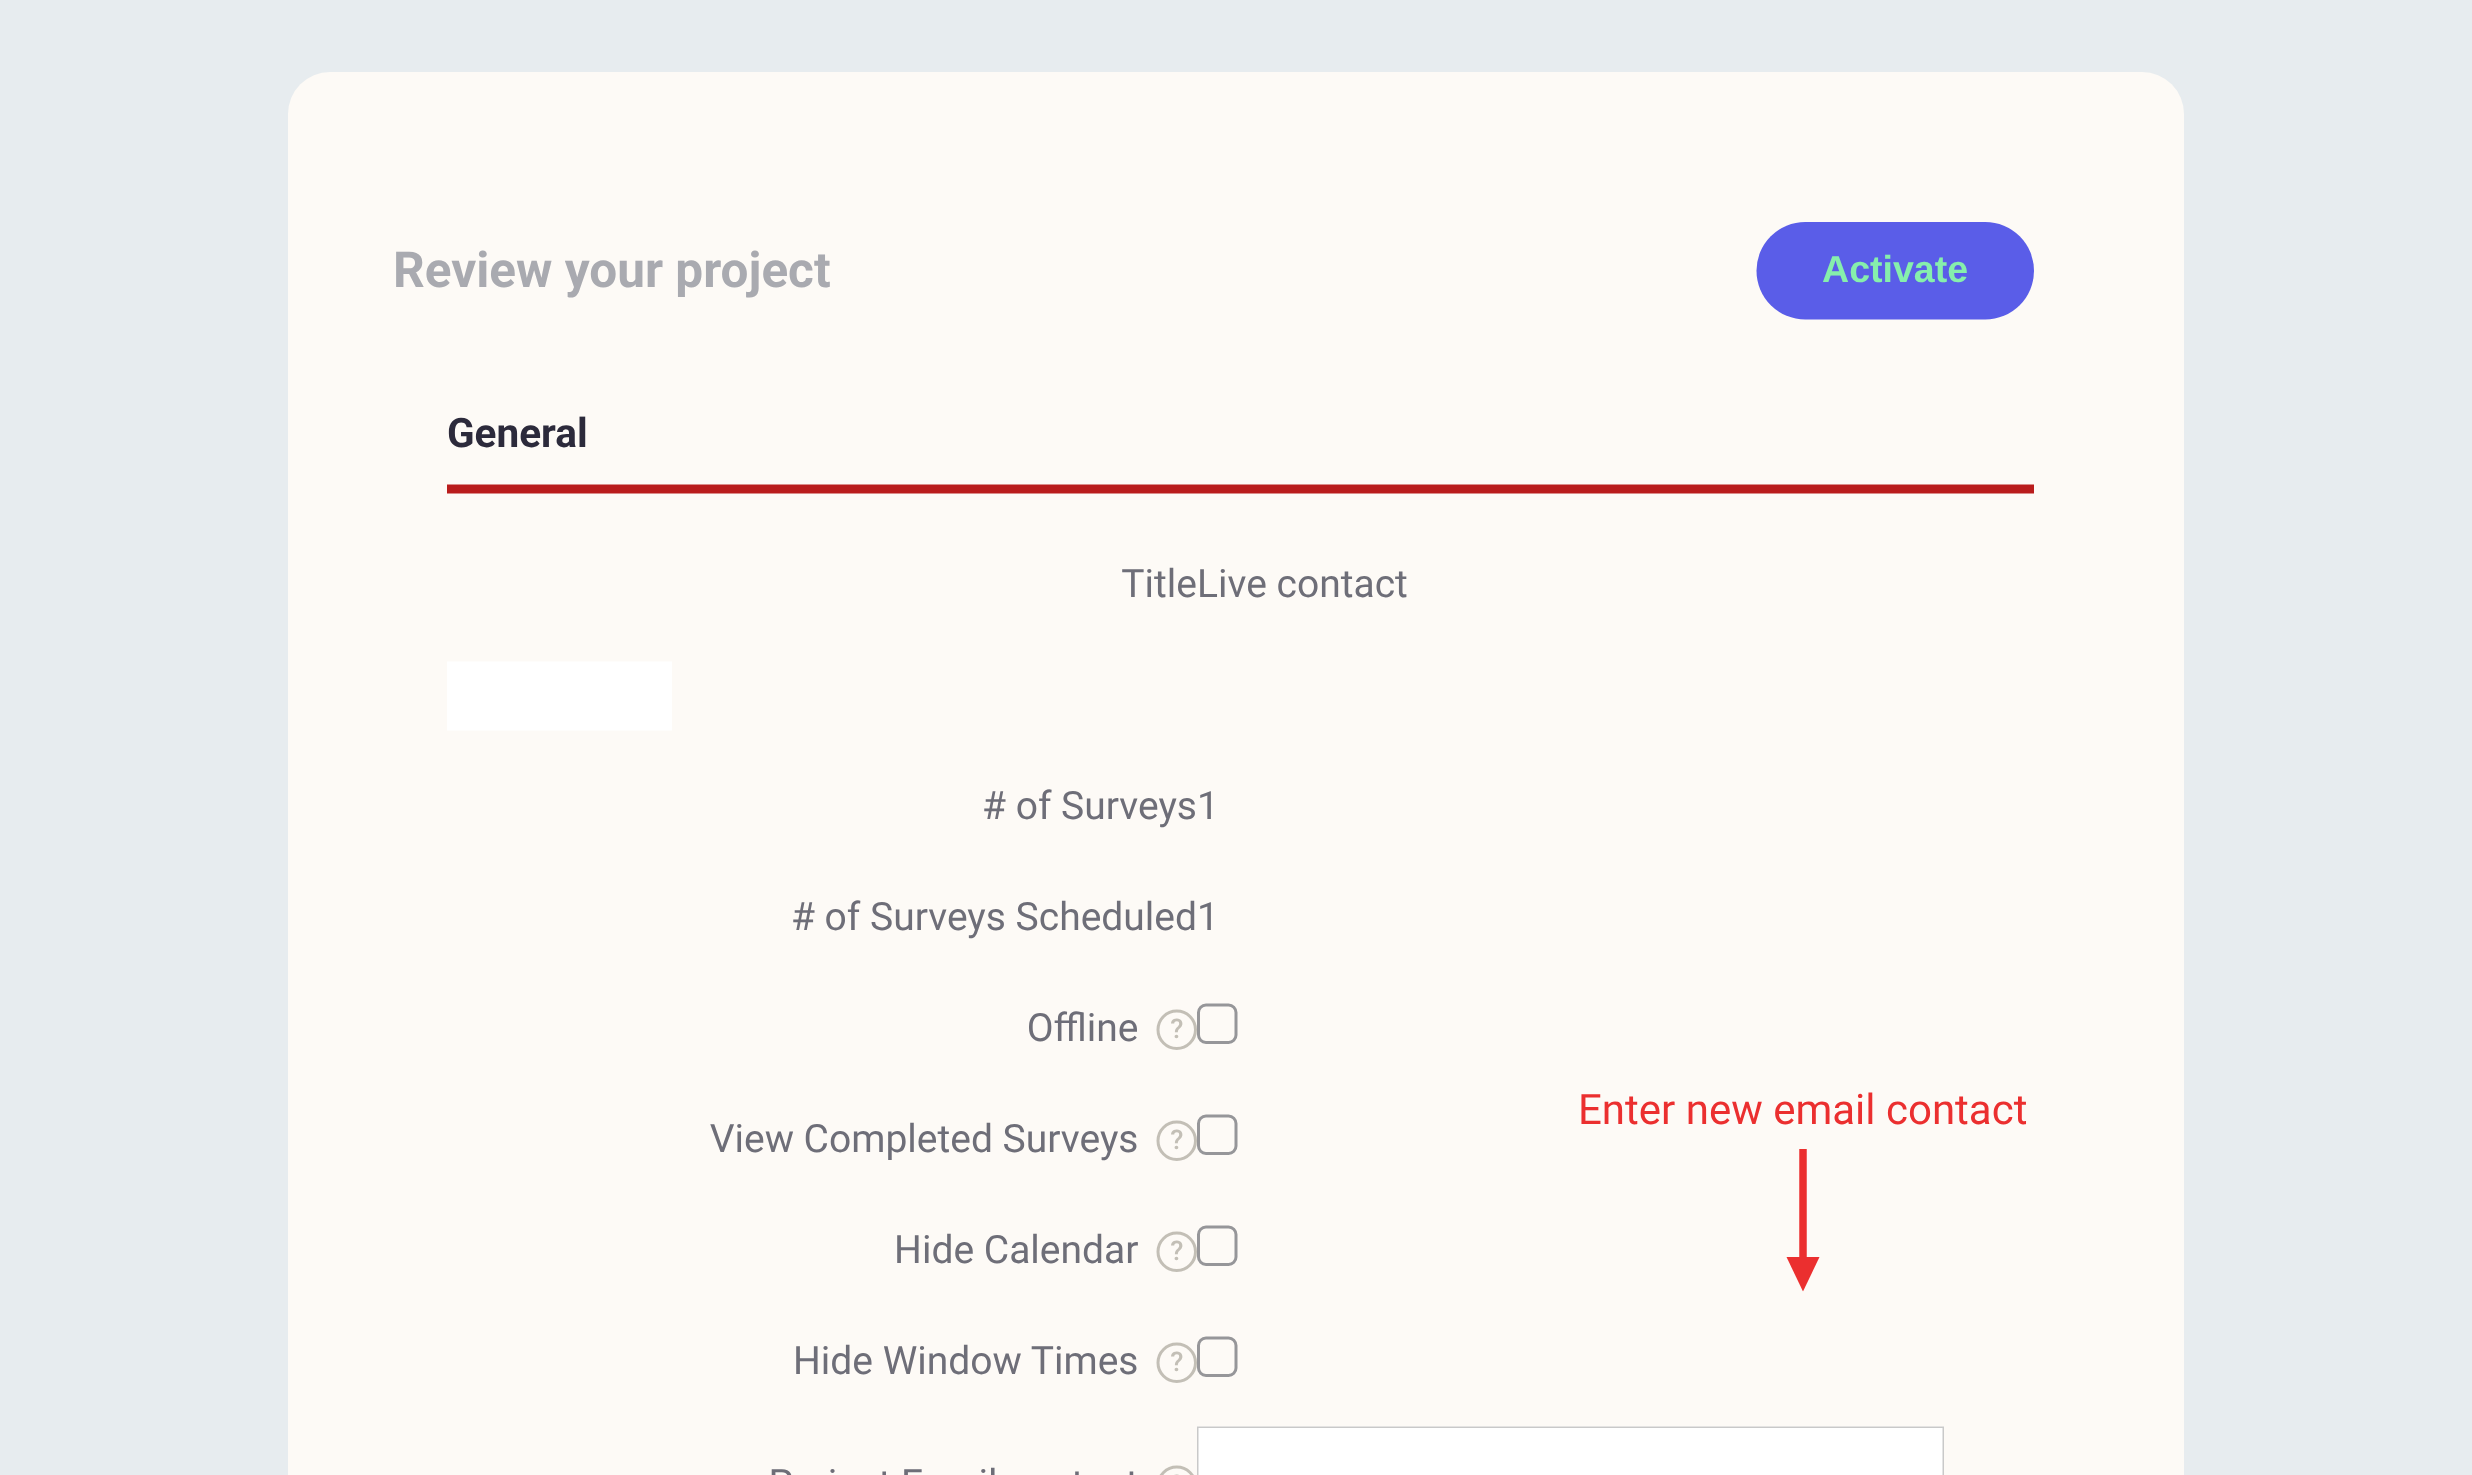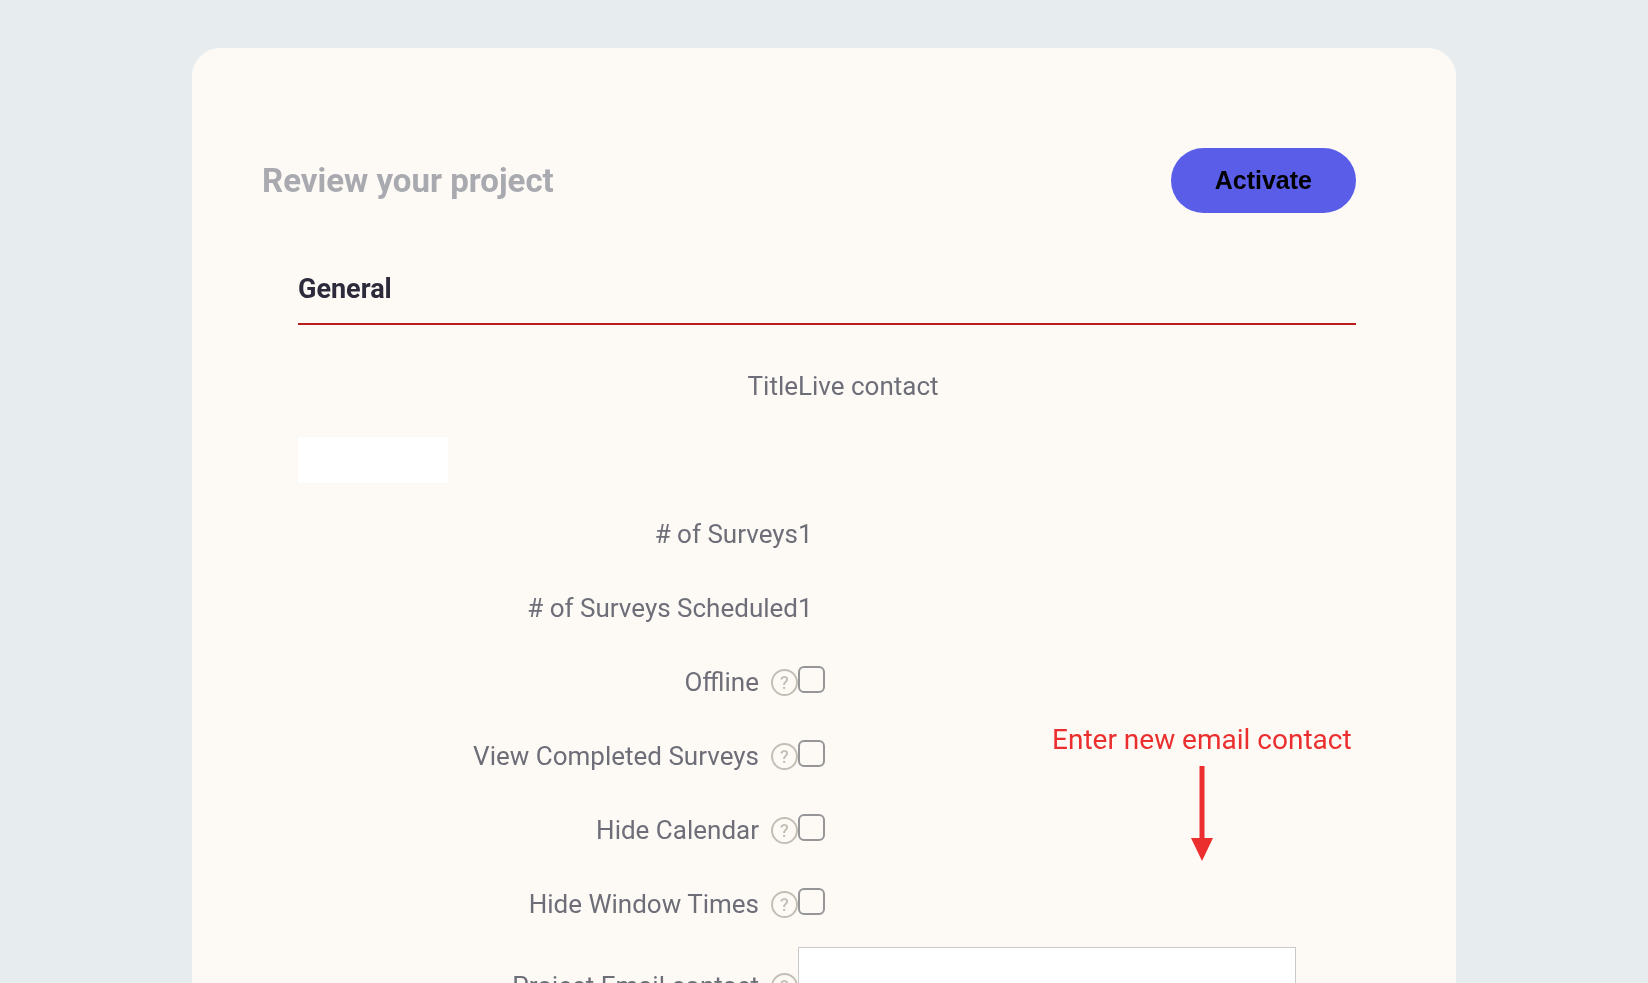--- a/index.html
+++ b/index.html
@@ -29,37 +29,37 @@
       margin-bottom: 60px;
       padding-top: 20px;
     }
     .page-title {
       font-size: 33px;
       color: #a9aab0;
       font-weight: 700;
     }
     .activate-btn {
       background-color: #5a5de8;
-      color: #000000;
+      color: #86efac;
       border: none;
       border-radius: 999px;
       padding: 18px 44px;
       font-size: 25px;
       font-weight: 600;
       cursor: pointer;
     }
     .section {
       padding-left: 36px;
     }
     .section-title {
       font-size: 27px;
       font-weight: 700;
       color: #2c2a3b;
       padding-bottom: 18px;
-      border-bottom: 2px solid #b91c1c;
+      border-bottom: 6px solid #b91c1c;
       margin-bottom: 24px;
     }
     .row {
       display: flex;
       align-items: center;
       min-height: 74px;
     }
     .label-col {
       width: 500px;
       display: flex;

